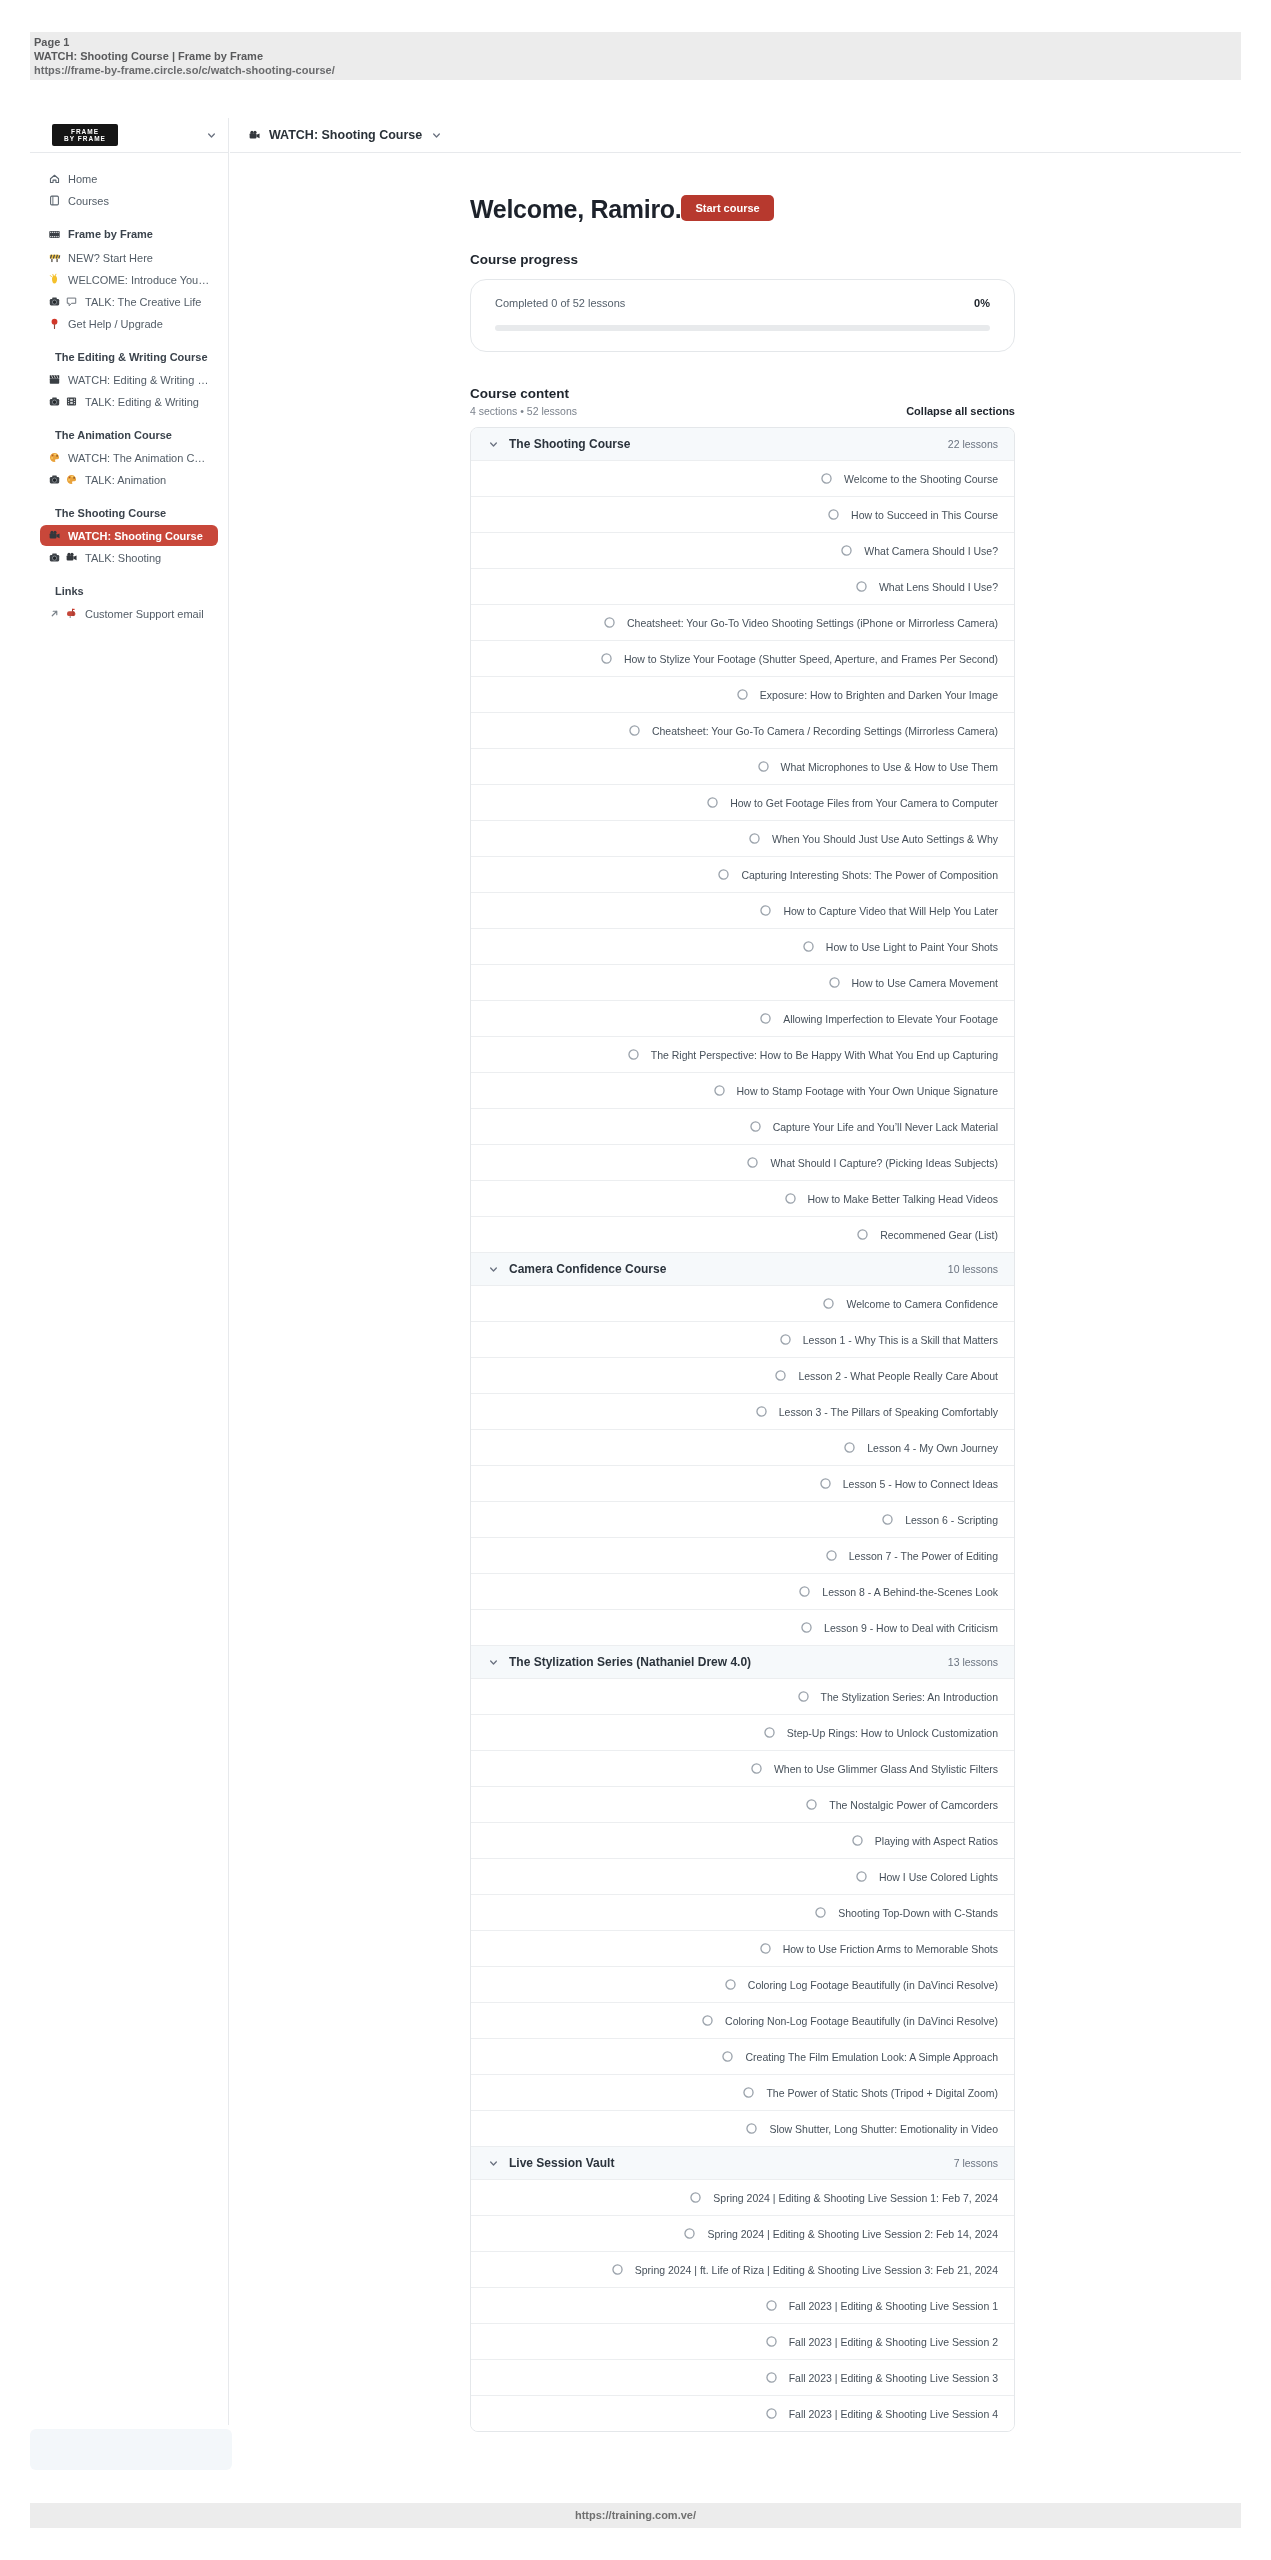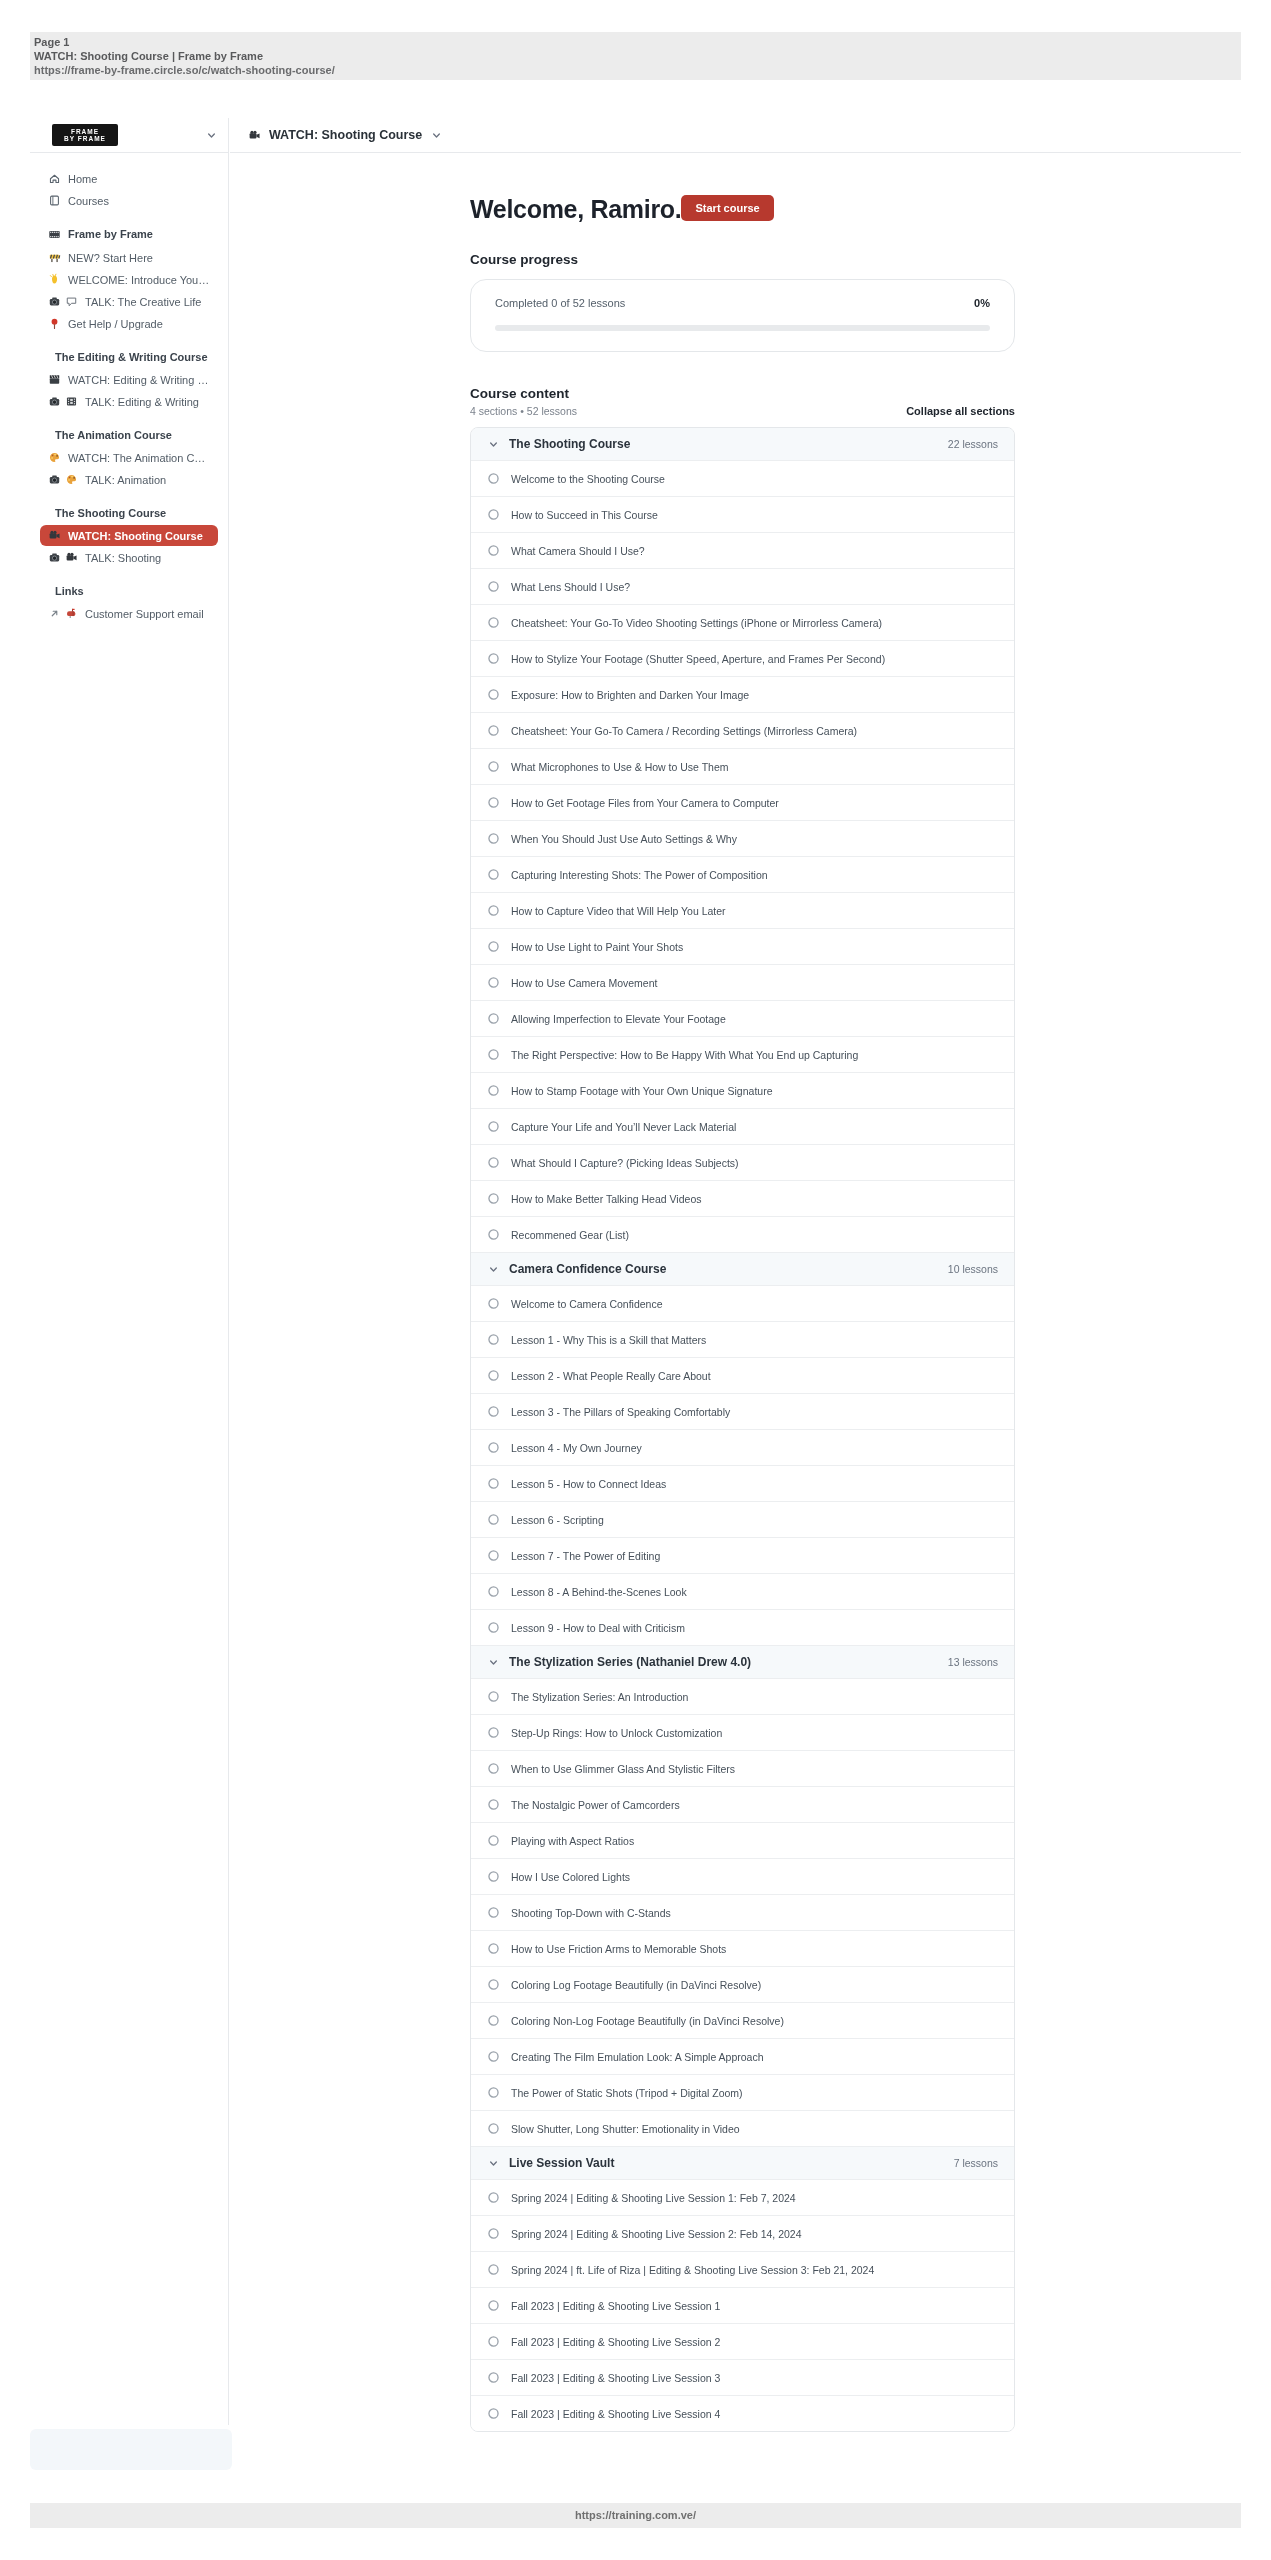--- a/index.html
+++ b/index.html
@@ -50,21 +50,21 @@
   .progress-track{margin-top:16px;height:6px;border-radius:3px;background:#e8eaec;position:relative;overflow:hidden;}
   .progress-fill{position:absolute;left:0;top:0;bottom:0;background:#b7392e;border-radius:3px;}
   .content-head{display:flex;justify-content:space-between;align-items:flex-end;margin-top:34px;}
   .content-sub{font-size:10.5px;color:#7b828c;margin-top:4px;}
   .collapse-link{font-size:11px;font-weight:bold;color:#20262e;cursor:pointer;}
   .sections-card{margin-top:10px;border:1px solid #e4e7ea;border-radius:8px;background:#fff;overflow:hidden;}
   .cc-header{display:flex;align-items:center;gap:9px;background:#f6f9fb;padding:9px 16px;}
   .cc-title{font-size:12px;font-weight:bold;color:#2b333c;flex:1;}
   .cc-count{font-size:10.5px;color:#6b7480;}
   .lesson-row{display:flex;align-items:center;gap:11px;padding:11px 16px;border-top:1px solid #eceef0;
-              background:#fff;cursor:pointer;}
+              background:#fff;cursor:pointer;justify-content:flex-end;}
   .cc-section + .cc-section .cc-header{border-top:1px solid #eceef0;}
   .lesson-title{font-size:10.5px;color:#46505a;}
   
   .left-bottom-box{position:absolute;left:30px;top:2429px;width:202px;height:41px;background:#f3f7fa;border-radius:6px;}
   .footer{position:absolute;left:30px;top:2503px;width:1211px;height:25px;background:#ececec;
           text-align:center;line-height:25px;font-size:11px;font-weight:bold;color:#707070;}
 </style>
 </head>
 <body>
 

